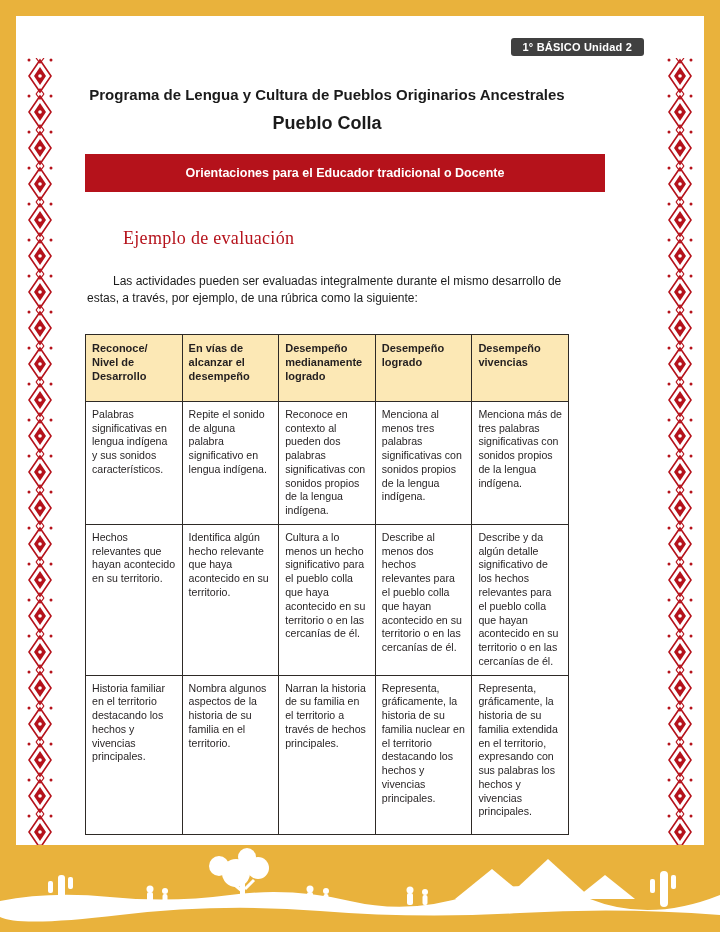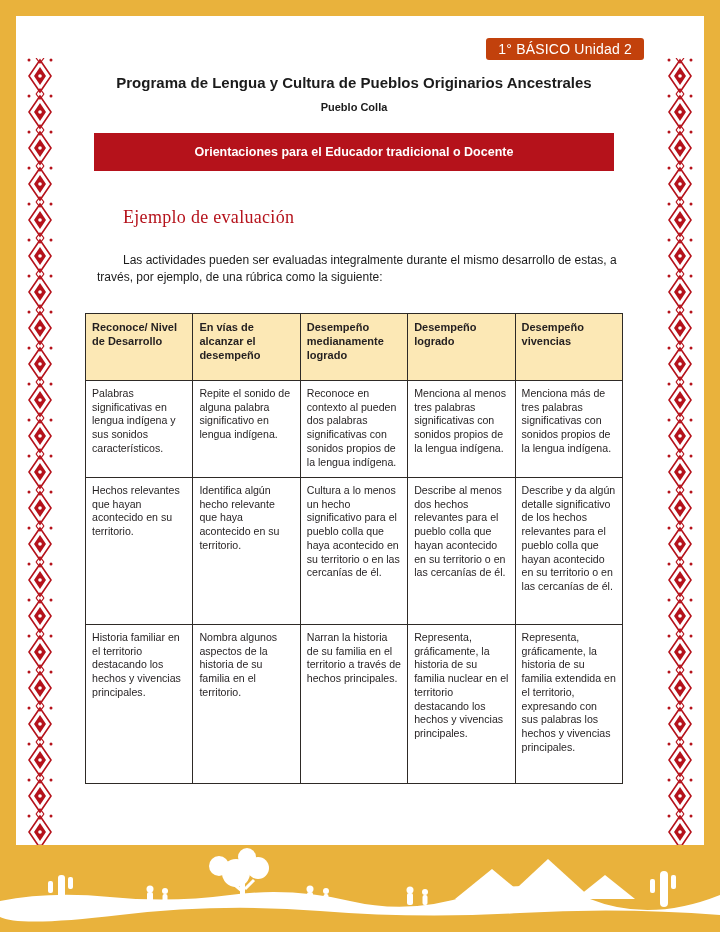--- a/index.html
+++ b/index.html
@@ -8,43 +8,43 @@
     font-family:"Liberation Sans", sans-serif;color:#231f20;overflow:hidden;
   }
   
   .frame-top{position:absolute;left:0;top:0;width:720px;height:16px;background:#E9B23C;}
   .frame-left{position:absolute;left:0;top:0;width:16px;height:932px;background:#E9B23C;}
   .frame-right{position:absolute;right:0;top:0;width:16px;height:932px;background:#E9B23C;}
   .footer{position:absolute;left:0;bottom:0;width:720px;height:87px;background:#E9B23C;}
   .footer svg{display:block;}
   
   .badge{
-    position:absolute;top:38px;right:76px;background:#c2410c;color:#ffffff;
-    font-size:14px;font-weight:normal;padding:3px 12px;border-radius:3px;
+    position:absolute;top:38px;right:76px;background:#404040;color:#ffffff;
+    font-size:11px;font-weight:bold;padding:3px 12px;border-radius:3px;
     letter-spacing:.2px;
   }
   
   .ornament{position:absolute;top:58px;width:26px;height:788px;}
   .ornament.left{left:27px;}
   .ornament.right{right:27px;}
   
-  .content{position:absolute;left:85px;top:74px;width:538px;}
+  .content{position:absolute;left:85px;top:86px;width:484px;}
   .page-title{font-size:15px;font-weight:bold;text-align:center;margin:0;color:#1b1b1b;}
-  .page-subtitle{font-size:11px;font-weight:bold;text-align:center;margin:10px 0 0 0;color:#1b1b1b;}
+  .page-subtitle{font-size:18px;font-weight:bold;text-align:center;margin:10px 0 0 0;color:#1b1b1b;}
   .banner{
     margin:20px auto 0 auto;width:520px;height:38px;background:#B5121B;color:#ffffff;
     display:flex;align-items:center;justify-content:center;
     font-size:12.5px;font-weight:bold;text-align:center;
   }
   .section-heading{
     font-family:"Liberation Serif", serif;font-size:18px;font-weight:normal;
     color:#B5121B;margin:36px 0 0 38px;letter-spacing:.3px;
   }
   .intro{
-    font-size:12px;line-height:1.45;margin:24px 0 0 12px;text-indent:26px;color:#1b1b1b;
+    font-size:12px;line-height:1.45;margin:24px 0 0 2px;text-indent:26px;color:#1b1b1b;
   }
   
   table.rubric{
     width:100%;margin-top:26px;border-collapse:collapse;table-layout:fixed;
     border:1.5px solid #2e2a26;
   }
   table.rubric th, table.rubric td{
     border:1px solid #2e2a26;vertical-align:top;text-align:left;
     padding:6px 6px;font-size:10.6px;line-height:1.3;word-wrap:break-word;
   }

